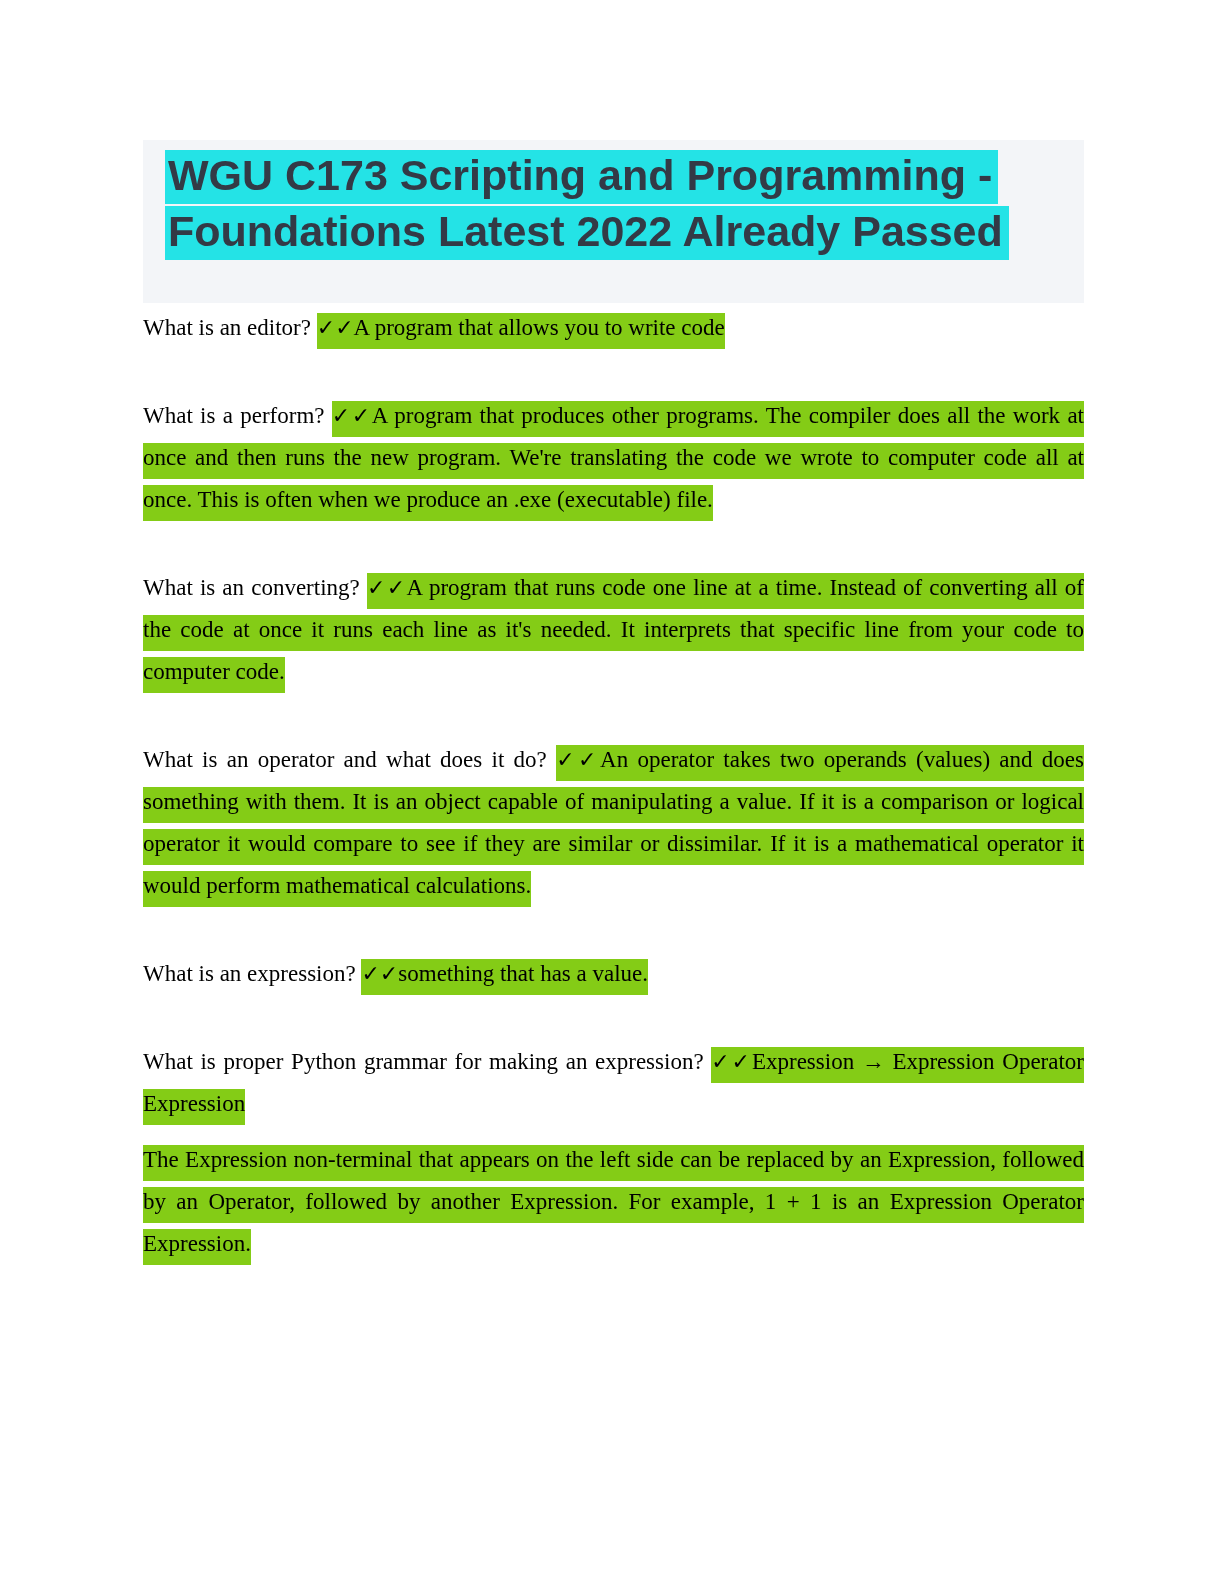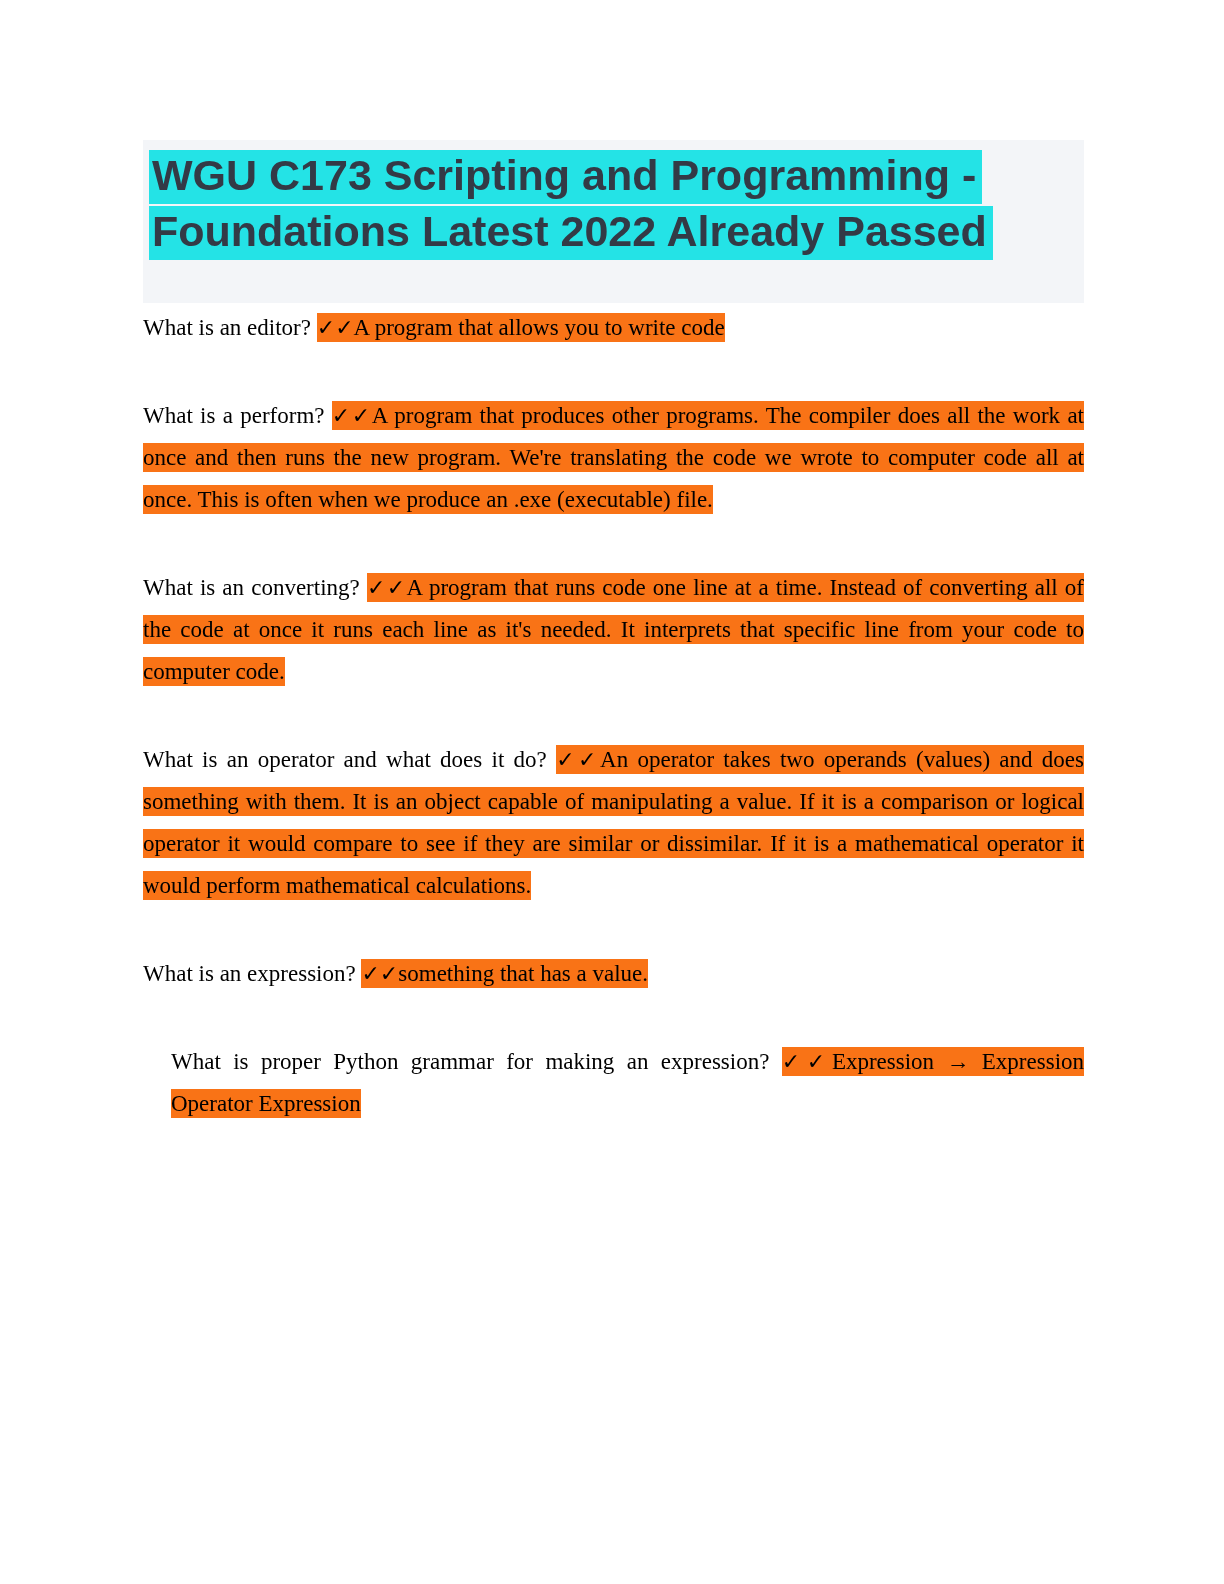--- a/index.html
+++ b/index.html
@@ -25,49 +25,50 @@
     background: #f3f5f8;
     padding: 7px 0 44px 6px;
   }
   .page-title {
     font-family: "Liberation Sans", sans-serif;
     font-weight: 700;
     font-size: 43px;
     line-height: 56px;
     color: #333a46;
     letter-spacing: 0px;
+    margin-left: 16px;
   }
   .title-hl {
     background: #24e3e6;
     padding: 1px 6px 5px 3px;
     -webkit-box-decoration-break: clone;
     box-decoration-break: clone;
   }
   .qa-list { margin-top: 4px; }
   .qa {
     font-size: 23px;
     line-height: 42px;
     text-align: justify;
     margin-bottom: 46px;
   }
-  .qa.last { margin-bottom: 0; margin-left: 28px; }
+  .qa.last { margin-bottom: 0; }
   .qa-note {
     font-size: 23px;
     line-height: 42px;
     text-align: justify;
     margin-top: 14px;
   }
   .q {
     font-weight: 400;
     color: #000000;
   }
   .hl {
-    background: #f97316;
+    background: #84cc16;
     color: #000000;
-    padding: 2px 0 2px 0;
+    padding: 2px 0 9px 0;
     -webkit-box-decoration-break: clone;
     box-decoration-break: clone;
   }
   .checks {
     font-family: "DejaVu Sans", sans-serif;
     font-weight: 700;
     font-size: 22px;
   }
 </style>
 </head>
@@ -106,16 +107,19 @@
         <span class="q">What is an expression?</span>
         <mark class="hl"><span class="checks">✓✓</span><span>something that has a value.</span></mark>
       </p>
 
 
       <p class="qa last">
         <span class="q">What is proper Python grammar for making an expression?</span>
         <mark class="hl"><span class="checks">✓✓</span><span>Expression → Expression Operator Expression</span></mark>
       </p>
 
+      <p class="qa-note">
+        <mark class="hl"><span>The Expression non-terminal that appears on the left side can be replaced by an Expression, followed by an Operator, followed by another Expression. For example, 1 + 1 is an Expression Operator Expression.</span></mark>
+      </p>
 
     </div>
   </div>
 </div>
 
 </body></html>

